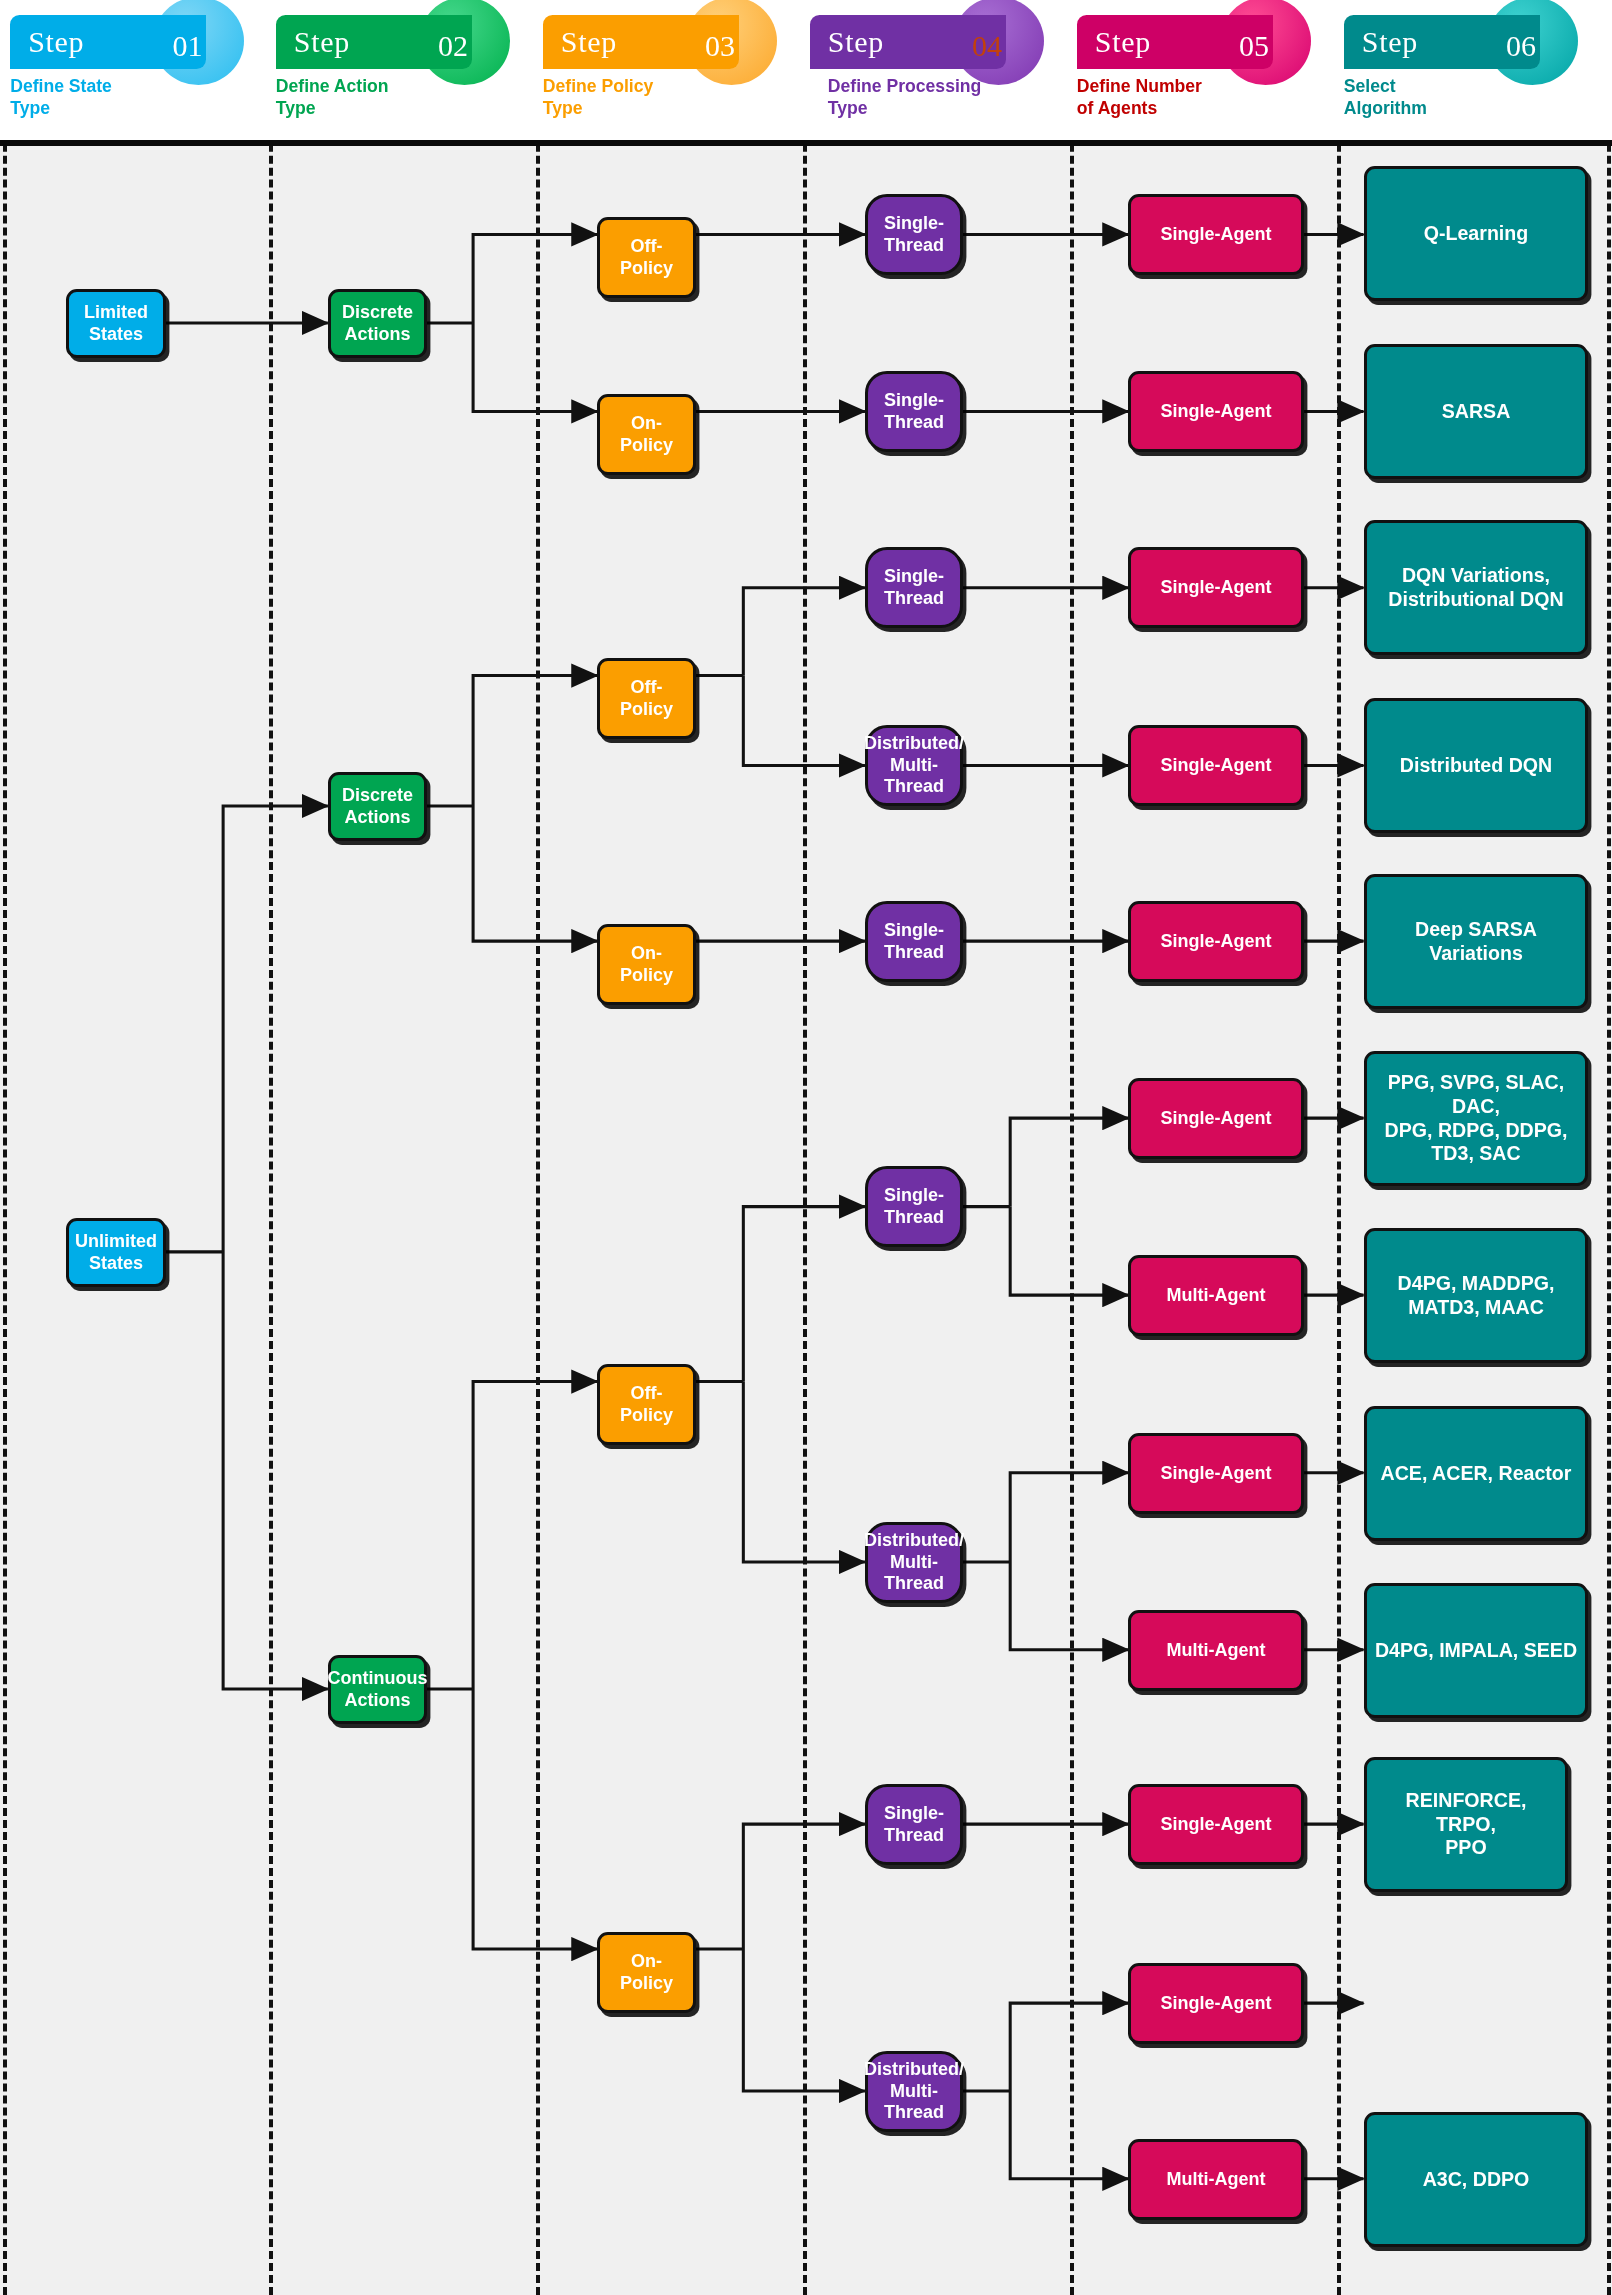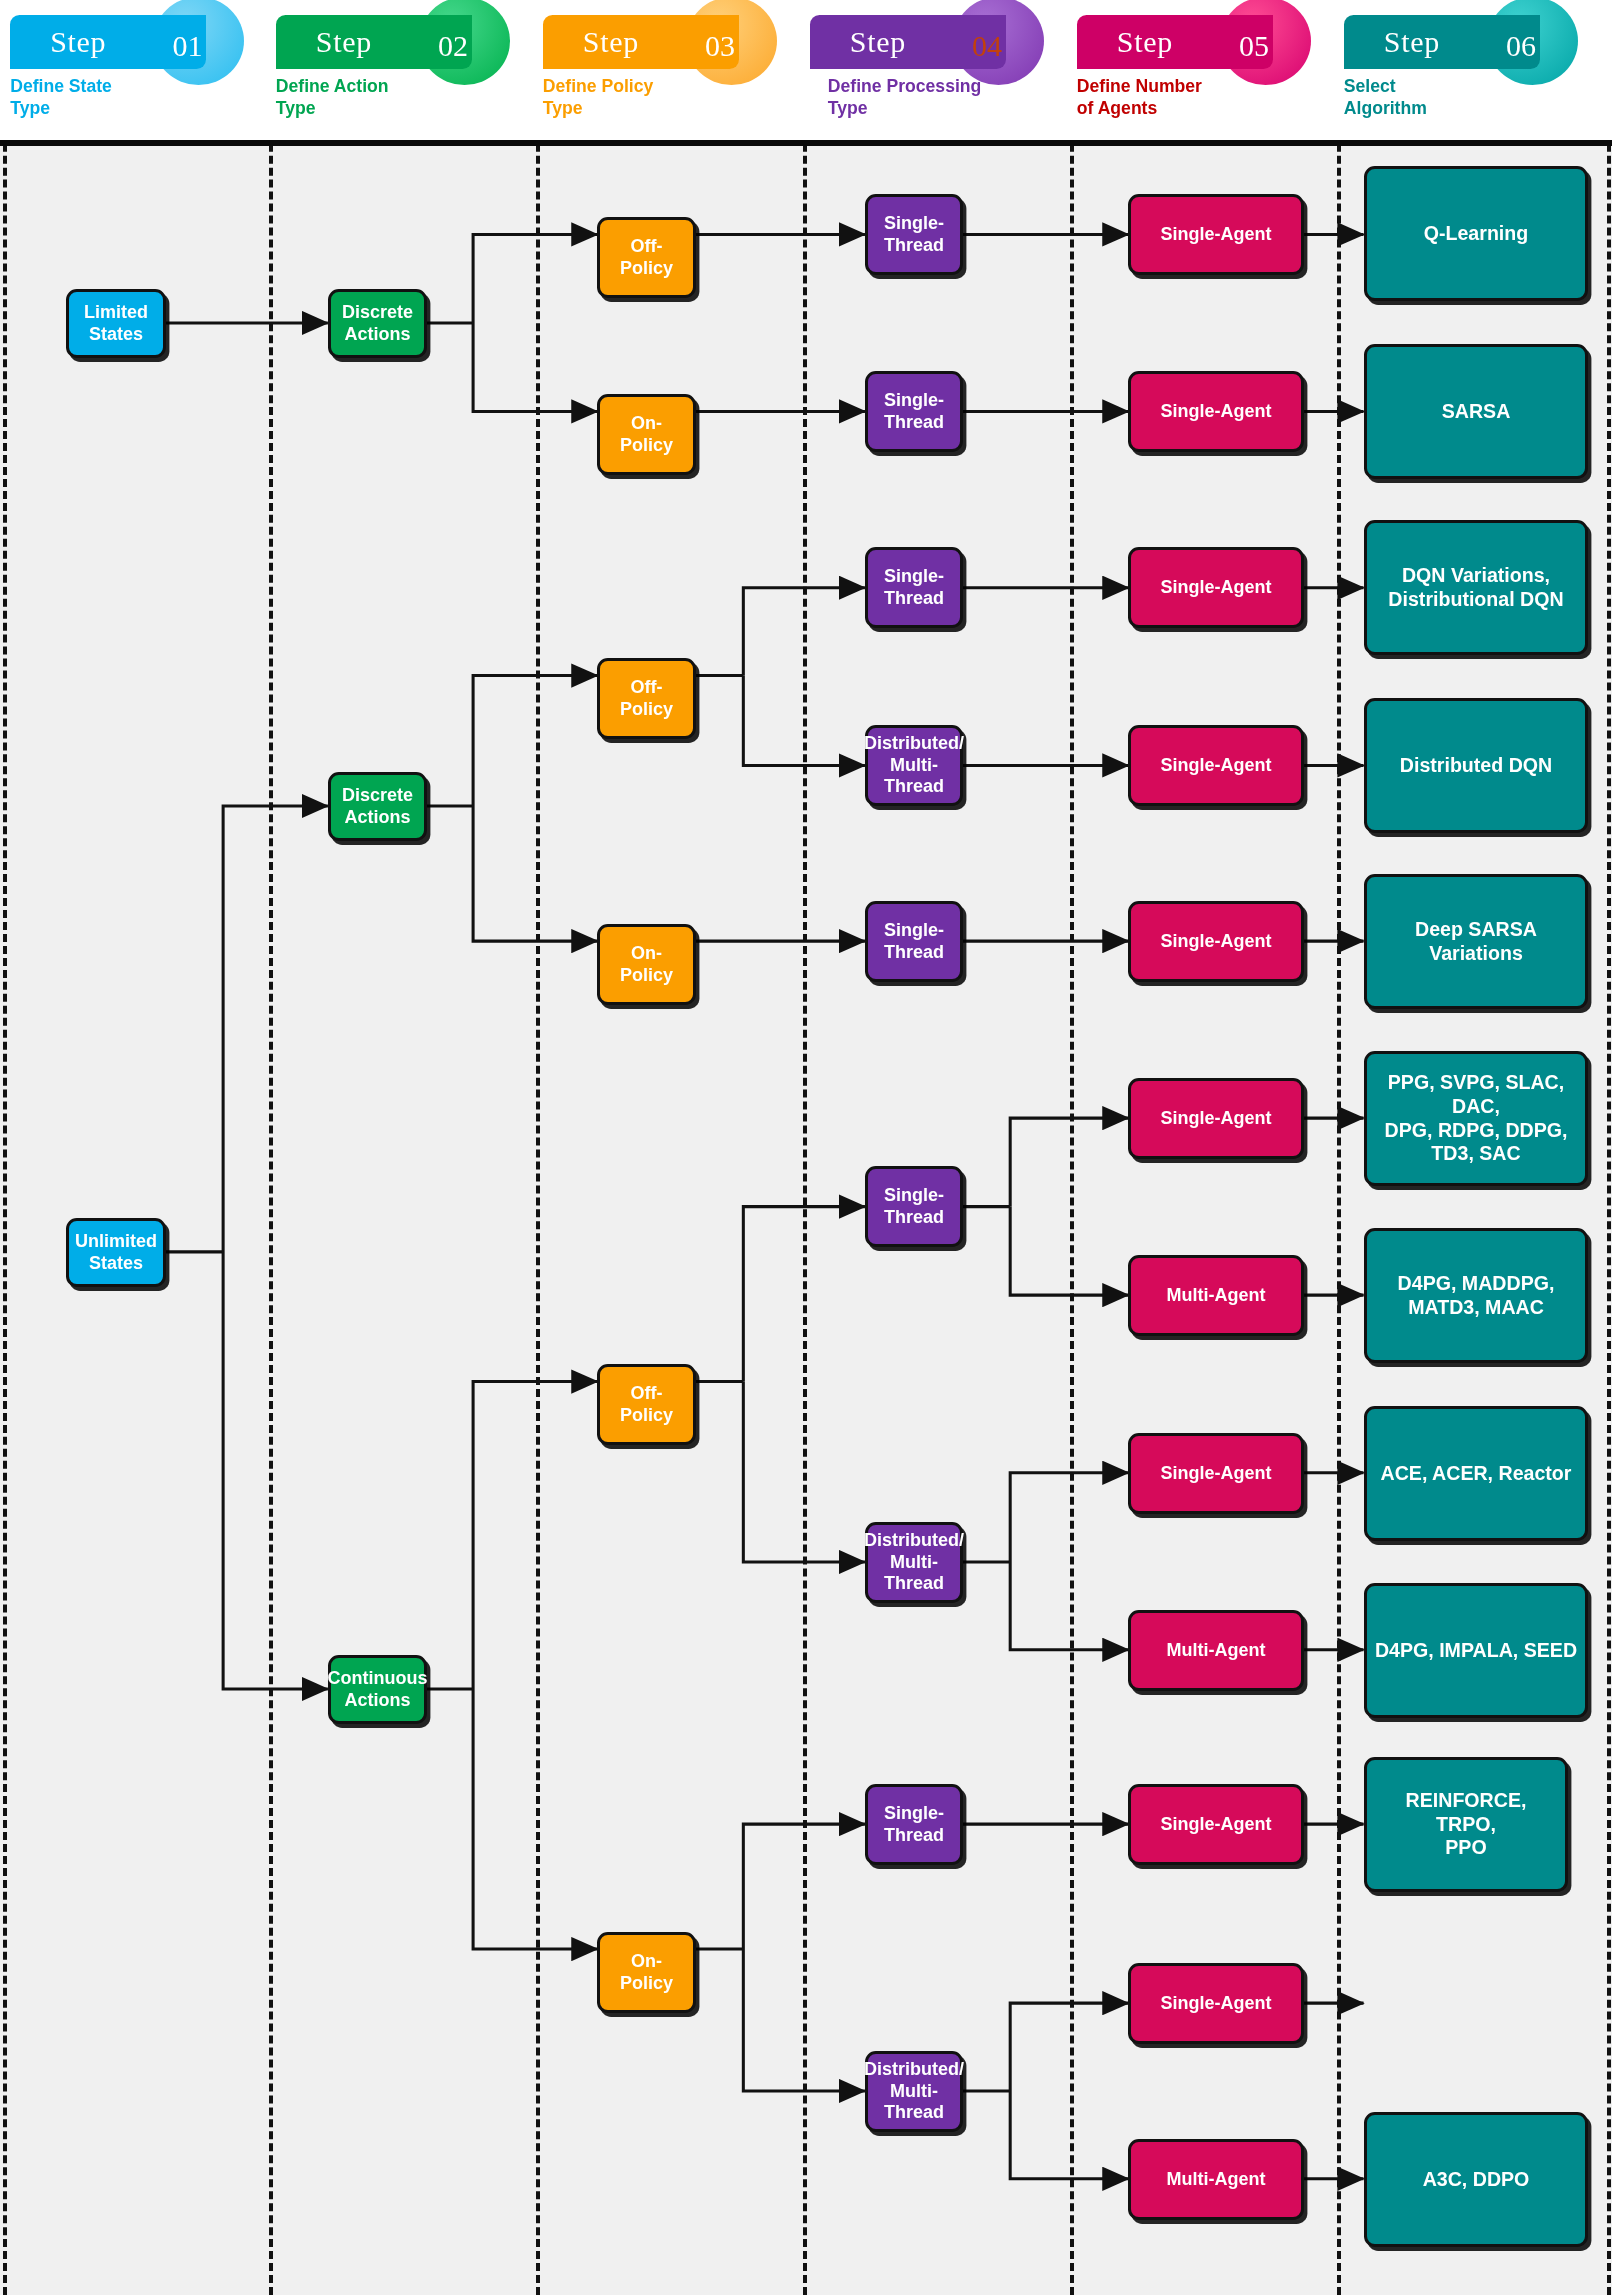--- a/index.html
+++ b/index.html
@@ -4,39 +4,39 @@
 <style>
   html,body{margin:0;padding:0;background:#ffffff;}
   body{font-family:"Liberation Sans",sans-serif;}
   #stage{position:relative;width:1613px;height:2295px;background:#ffffff;overflow:hidden;}
 
   
   .hdr-band{position:absolute;left:0;top:0;width:1613px;height:145px;background:#ffffff;}
   .hdr-col{position:absolute;top:0;height:145px;}
   .pill{position:absolute;left:6.8px;top:15px;height:54px;border-radius:8px 8px 8px 8px;
         display:flex;align-items:center;}
-  .pill .lbl{font-family:"Liberation Serif",serif;color:#fff;font-size:30px;letter-spacing:0.7px;padding-left:40px;text-align:right;}
+  .pill .lbl{font-family:"Liberation Serif",serif;color:#fff;font-size:30px;letter-spacing:0.7px;padding-left:18px;text-align:right;}
   .ellipse{position:absolute;top:-3.4px;width:91px;height:88px;border-radius:50%;}
   .sublabel{position:absolute;left:6.8px;top:76px;font-size:17.6px;font-weight:bold;line-height:1.25;white-space:pre-line;}
 
   
   .lanes{position:absolute;left:0;top:145px;width:1613px;height:2150px;background:#f0f0f0;}
   .topline{position:absolute;left:0;top:140px;width:1613px;height:6px;background:#0a0a0a;}
   .vdash{position:absolute;top:0;width:0;height:2295px;border-left:4.7px dashed #111;}
 
   
   .node{position:absolute;border:3.4px solid #111;border-radius:10.8px;box-sizing:border-box;
         display:flex;align-items:center;justify-content:center;text-align:center;
         color:#fff;font-weight:bold;line-height:1.22;
         box-shadow:3.4px 4px 0 rgba(0,0,0,0.85);}
   .node span{display:block;padding:0 6.8px;white-space:pre-line;}
   .n-state{background:#00ADE8;font-size:18px;}
   .n-action{background:#00A551;font-size:18px;}
   .n-policy{background:#FB9E00;font-size:18px;margin-top:23px;}
-  .n-proc{background:#7030A4;font-size:18px;}
+  .n-proc{background:#7030A4;font-size:18px;border-radius:22px;}
   .n-agent{background:#D60A5A;font-size:18px;}
   .n-algo{background:#008A8C;font-size:19.6px;}
 
   
   svg.wires{position:absolute;left:0;top:0;width:1613px;height:2295px;pointer-events:none;}
 </style>
 </head>
 <body>
 
 <div id="stage">

